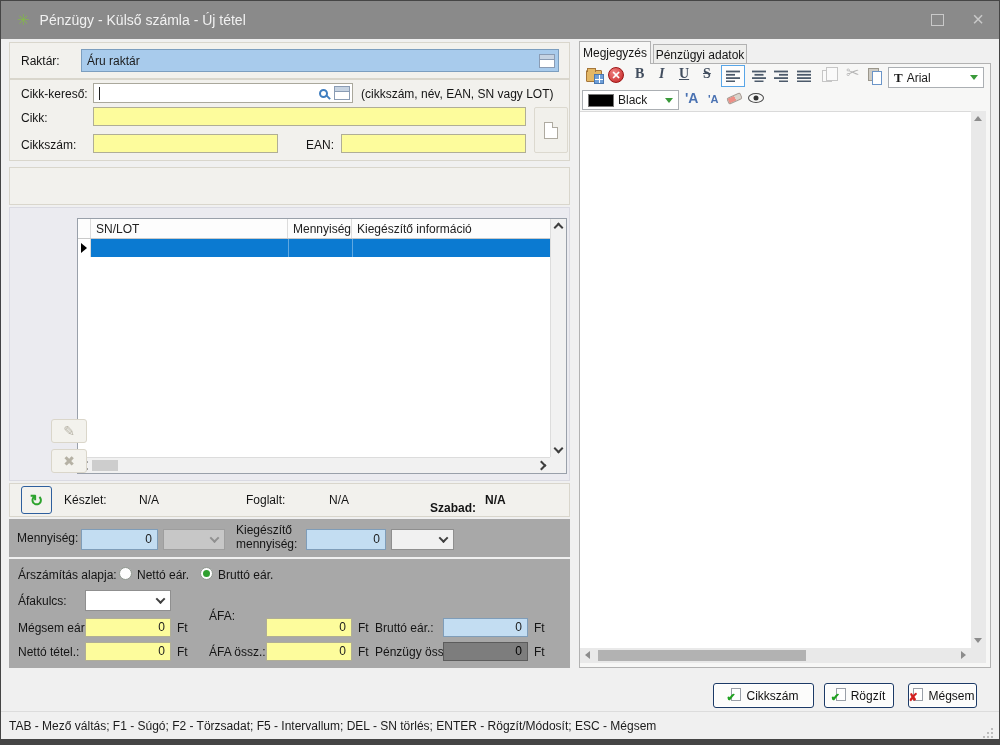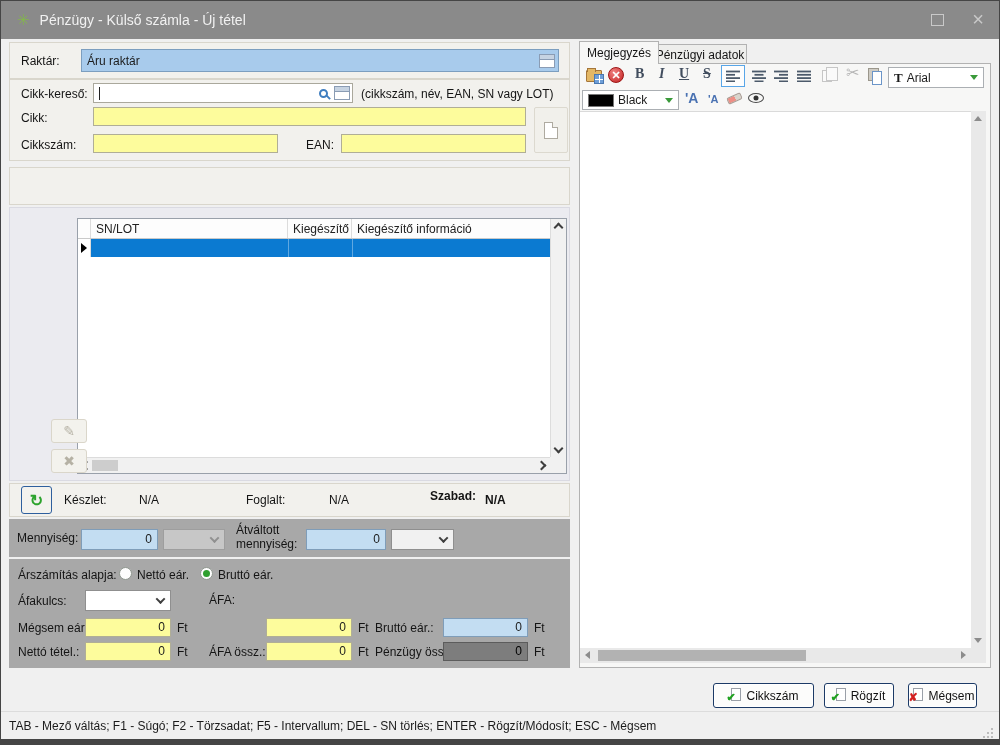--- a/index.html
+++ b/index.html
@@ -142,21 +142,21 @@
   <span class="lbl" style="left:305px;top:137px">EAN:</span>
   <div class="field yellow" style="left:340px;top:133px;width:185px;height:19px"></div>
 
   <div class="panel" style="left:8px;top:166px;width:561px;height:38px"></div>
 
   <div class="panel lav" style="left:8px;top:206px;width:561px;height:274px"></div>
   <div class="dtable">
     <div class="thead">
       <span class="th" style="width:13px;padding:0"></span>
       <span class="th" style="width:197px">SN/LOT</span>
-      <span class="th" style="width:64px">Kiegészítő</span>
+      <span class="th" style="width:64px">Mennyiség</span>
       <span class="th" style="width:198px;border-right:none">Kiegészítő információ</span>
     </div>
     <div class="selmark"></div>
     <div class="selrow">
       <span style="left:197px"></span>
         <span style="left:261px"></span>
     </div>
     <div class="vsb">
       <i class="chv chv-up" style="left:4px;top:5px"></i>
       <i class="chv chv-down" style="left:4px;bottom:5px"></i>
@@ -176,30 +176,30 @@
   </div>
 
   <div class="panel" style="left:8px;top:482px;width:561px;height:34px"></div>
   <div class="refresh-btn" style="left:20px;top:485px;width:31px;height:28px">
     <span>↻</span>
   </div>
   <span class="lbl" style="left:63px;top:492px">Készlet:</span>
   <span class="lbl" style="left:138px;top:492px">N/A</span>
   <span class="lbl" style="left:245px;top:492px">Foglalt:</span>
   <span class="lbl" style="left:328px;top:492px">N/A</span>
-  <span class="lbl b" style="left:429px;top:488px">Szabad:</span>
+  <span class="lbl b" style="left:429px;top:500px">Szabad:</span>
   <span class="lbl b" style="left:484px;top:492px">N/A</span>
 
   <div class="panel gray" style="left:8px;top:518px;width:561px;height:38px"></div>
   <span class="lbl" style="left:16px;top:530px">Mennyiség:</span>
   <div class="field bluef numq" style="left:80px;top:528px;width:77px;height:21px">0</div>
   <div class="select dis" style="left:162px;top:528px;width:62px;height:21px">
       <i class="chvd"></i>
     </div>
-  <span class="lbl" style="left:235px;top:522px">Átváltott</span>
+  <span class="lbl" style="left:235px;top:522px">Kiegészítő</span>
   <span class="lbl" style="left:235px;top:536px">mennyiség:</span>
   <div class="field bluef numq" style="left:305px;top:528px;width:80px;height:21px">0</div>
   <div class="select" style="left:390px;top:528px;width:63px;height:21px;background:#f1f1f1">
       <i class="chvd"></i>
     </div>
 
   <div class="panel gray" style="left:8px;top:558px;width:561px;height:109px"></div>
   <span class="lbl" style="left:17px;top:567px">Árszámítás alapja:</span>
   <span class="radio" style="left:118px;top:566px"></span>
   <span class="lbl" style="left:136px;top:567px">Nettó eár.</span>
@@ -207,38 +207,38 @@
   <span class="lbl" style="left:217px;top:567px">Bruttó eár.</span>
 
   <span class="lbl" style="left:17px;top:593px">Áfakulcs:</span>
   <div class="select" style="left:84px;top:589px;width:86px;height:21px">
       <i class="chvd"></i>
     </div>
 
   <span class="lbl" style="left:17px;top:620px">Mégsem eár.:</span>
   <div class="field yellow num" style="left:84px;top:617px;width:86px;height:19px">0</div>
   <span class="lbl" style="left:176px;top:620px">Ft</span>
-  <span class="lbl" style="left:208px;top:592px">ÁFA:</span>
+  <span class="lbl" style="left:208px;top:608px">ÁFA:</span>
   <div class="field yellow num" style="left:265px;top:617px;width:86px;height:19px">0</div>
   <span class="lbl" style="left:357px;top:620px">Ft</span>
   <span class="lbl" style="left:374px;top:620px">Bruttó eár.:</span>
   <div class="field bluef num" style="left:442px;top:617px;width:85px;height:19px">0</div>
   <span class="lbl" style="left:533px;top:620px">Ft</span>
 
   <span class="lbl" style="left:17px;top:644px">Nettó tétel.:</span>
   <div class="field yellow num" style="left:84px;top:641px;width:86px;height:19px">0</div>
   <span class="lbl" style="left:176px;top:644px">Ft</span>
   <span class="lbl" style="left:208px;top:644px">ÁFA össz.:</span>
   <div class="field yellow num" style="left:265px;top:641px;width:86px;height:19px">0</div>
   <span class="lbl" style="left:357px;top:644px">Ft</span>
   <span class="lbl" style="left:374px;top:644px">Pénzügy össz.:</span>
   <div class="field darkf num" style="left:442px;top:641px;width:85px;height:19px">0</div>
   <span class="lbl" style="left:533px;top:644px">Ft</span>
 
-  <div class="tab active" style="left:578px;top:40px;width:80px;height:23px">Megjegyzés</div>
+  <div class="tab active" style="left:578px;top:40px;width:72px;height:23px">Megjegyzés</div>
   <div class="tab inactive" style="left:652px;top:43px;width:94px;height:20px">Pénzügyi adatok</div>
   <div class="rcontent"></div>
 
   <span class="ticon" style="left:585px;top:69px">
       <span class="folder"></span>
     </span>
   <span class="ticon redx" style="left:607px;top:66px">✕</span>
   <span class="ticon fmt" style="left:634px;top:65px">B</span>
   <span class="ticon fmt" style="left:658px;top:65px;font-style:italic">I</span>
   <span class="ticon fmt" style="left:678px;top:65px;text-decoration:underline">U</span>

